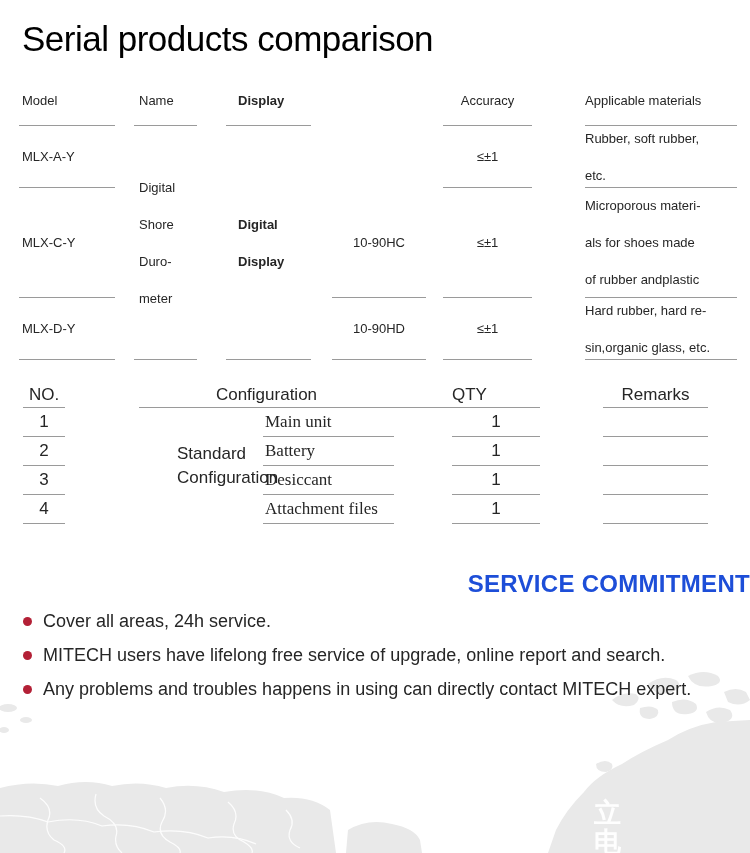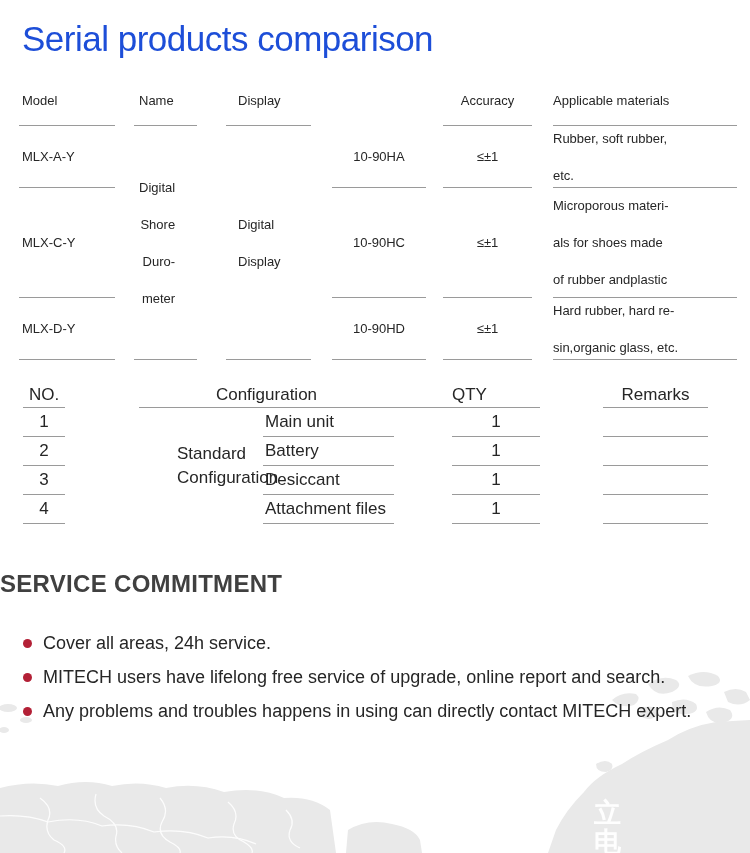--- a/index.html
+++ b/index.html
@@ -13,65 +13,65 @@
   .watermark{
     position:absolute;left:594px;top:799px;z-index:1;
     font-size:27px;line-height:29px;font-weight:bold;
     color:rgba(255,255,255,0.95);white-space:pre-line;text-align:center;
   }
   .content{position:relative;z-index:2;}
 
   h1.sec-title{
     margin:18px 0 0 22px;
     font-size:35px;font-weight:400;letter-spacing:-0.5px;
-    color:#1d4ed8;line-height:42px;
+    color:#000000;line-height:42px;
   }
 
   
   .ptable{
     margin:16px 0 0 19px;
     display:grid;
     grid-template-columns:96px 19px 63px 29px 85px 21px 94px 17px 89px 21px 184px;
     grid-template-rows:50px 62px 110px 62px;
     font-size:13px;
   }
   .ptable .cell{display:flex;align-items:center;white-space:pre-line;line-height:25px;}
   .ptable .rowline{line-height:37px;}
   .b{border-bottom:1px solid #9a9a9a;}
-  .cm{grid-column:1;} .cn{grid-column:3;} .cd{grid-column:5;}
-  .cr{grid-column:7;} .ca{grid-column:9;} .cx{grid-column:11;}
+  .cm{grid-column:1;} .cn{grid-column:3;} .cd{grid-column:5;font-weight:bold;}
+  .cr{grid-column:7;} .ca{grid-column:9;} .cx{grid-column:11;margin-left:32px;}
   .r1{grid-row:1;} .r2{grid-row:2;} .r3{grid-row:3;} .r4{grid-row:4;}
   .rspan{grid-row:2 / span 3;}
   .al{justify-content:flex-start;text-align:left;}
   .ac{justify-content:center;text-align:center;}
-  .pl3{padding-left:3px;} .pl5{padding-left:5px;text-align:right;} .pl12{padding-left:12px;}
+  .pl3{padding-left:3px;} .pl5{padding-left:5px;} .pl12{padding-left:12px;}
 
   
   .ctable{
     margin:22px 0 0 23px;
     display:grid;
     grid-template-columns:42px 74px 117px 7px 131px 58px 88px 63px 105px;
     grid-template-rows:26px 29px 29px 29px 29px;
     font-size:17px;
   }
   .ctable .cell{display:flex;align-items:center;white-space:pre-line;line-height:24px;}
-  .g1{grid-column:1;} .g3{grid-column:3;margin-left:36px;} .g5{grid-column:5;} .g7{grid-column:7;} .g9{grid-column:9;}
+  .g1{grid-column:1;} .g3{grid-column:3;margin-left:36px;} .g5{grid-column:5;font-family:Liberation Serif, serif;} .g7{grid-column:7;} .g9{grid-column:9;}
   .gmerge{grid-column:3 / span 5;display:flex;align-items:center;justify-content:space-between;}
   .gmerge .cfg-span{width:255px;text-align:center;}
   .gmerge .qty-span{width:88px;text-align:left;}
   .gv{grid-row:2 / span 4;line-height:30px;}
   .pl2{padding-left:2px;}
 
   
   .commitment{
-    margin-top:46px;text-align:left;
+    margin-top:46px;text-align:right;
     font-size:24px;font-weight:bold;letter-spacing:0.3px;
-    color:#404040;
-  }
-  .bullets{list-style:none;margin:28px 0 0 23px;padding:0;text-align:center;}
+    color:#1d4ed8;
+  }
+  .bullets{list-style:none;margin:6px 0 0 23px;padding:0;text-align:center;}
   .bullets li{display:flex;align-items:center;height:34px;font-size:18px;color:#262626;}
   .dot{
     flex:0 0 auto;width:9px;height:9px;border-radius:50%;
     background:#B32036;margin-right:11px;
   }
 </style>
 </head>
 <body>
 
 <svg class="map-layer" viewBox="0 0 750 185" xmlns="http://www.w3.org/2000/svg">
@@ -128,21 +128,20 @@
     <div class="cell b al r1 cx">Applicable materials</div>
 
     <div class="cell b al pl5 rspan cn rowline">Digital
 Shore
 Duro-
 meter</div>
     <div class="cell b al pl12 rspan cd rowline">Digital
 Display</div>
 
     <div class="cell b al pl3 r2 cm">MLX-A-Y</div>
-    <div class="cell b ac r2 cr">10-90HA</div>
     <div class="cell b ac r2 ca">≤±1</div>
     <div class="cell b al r2 cx rowline">Rubber, soft rubber,
 etc.</div>
 
     <div class="cell b al pl3 r3 cm">MLX-C-Y</div>
     <div class="cell b ac r3 cr">10-90HC</div>
     <div class="cell b ac r3 ca">≤±1</div>
     <div class="cell b al r3 cx rowline">Microporous materi-
 als for shoes made
 of rubber andplastic</div>

